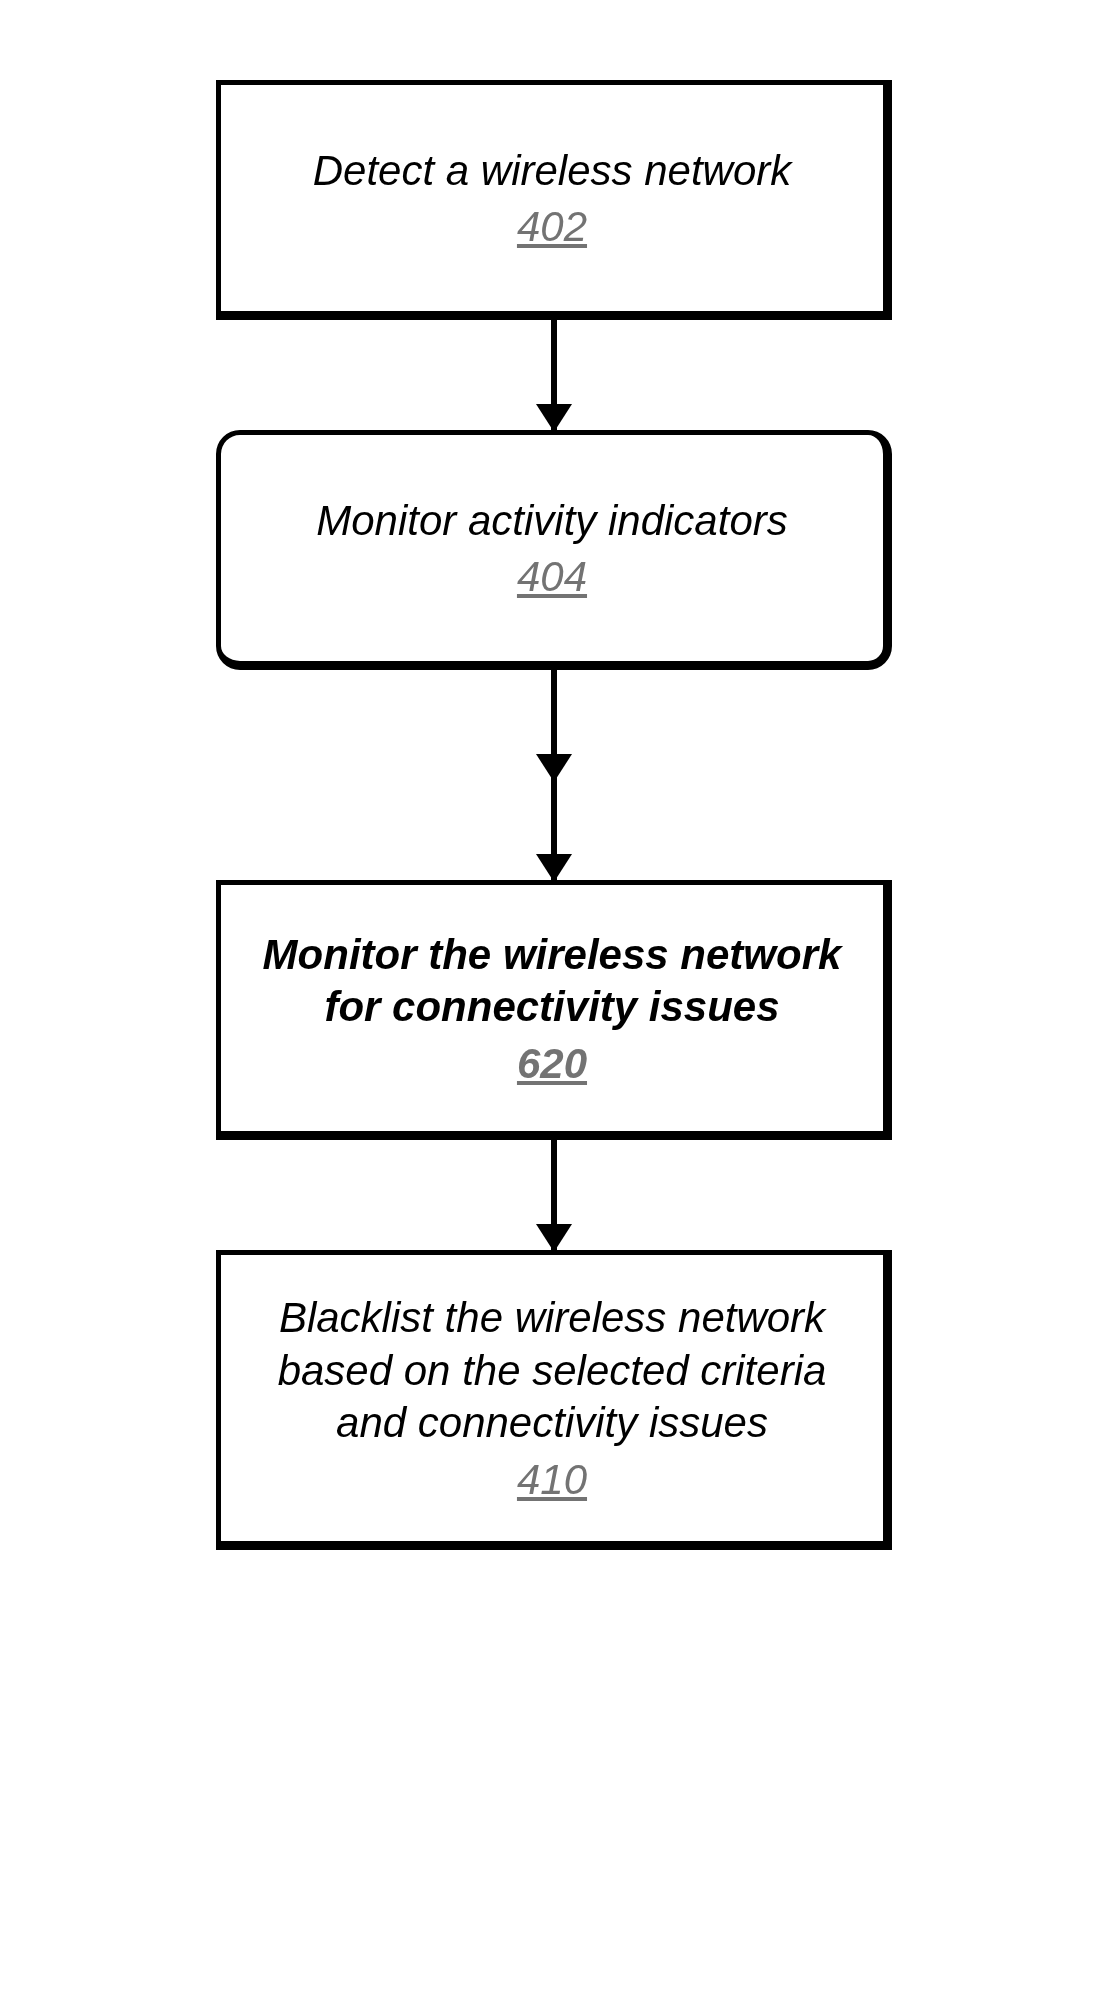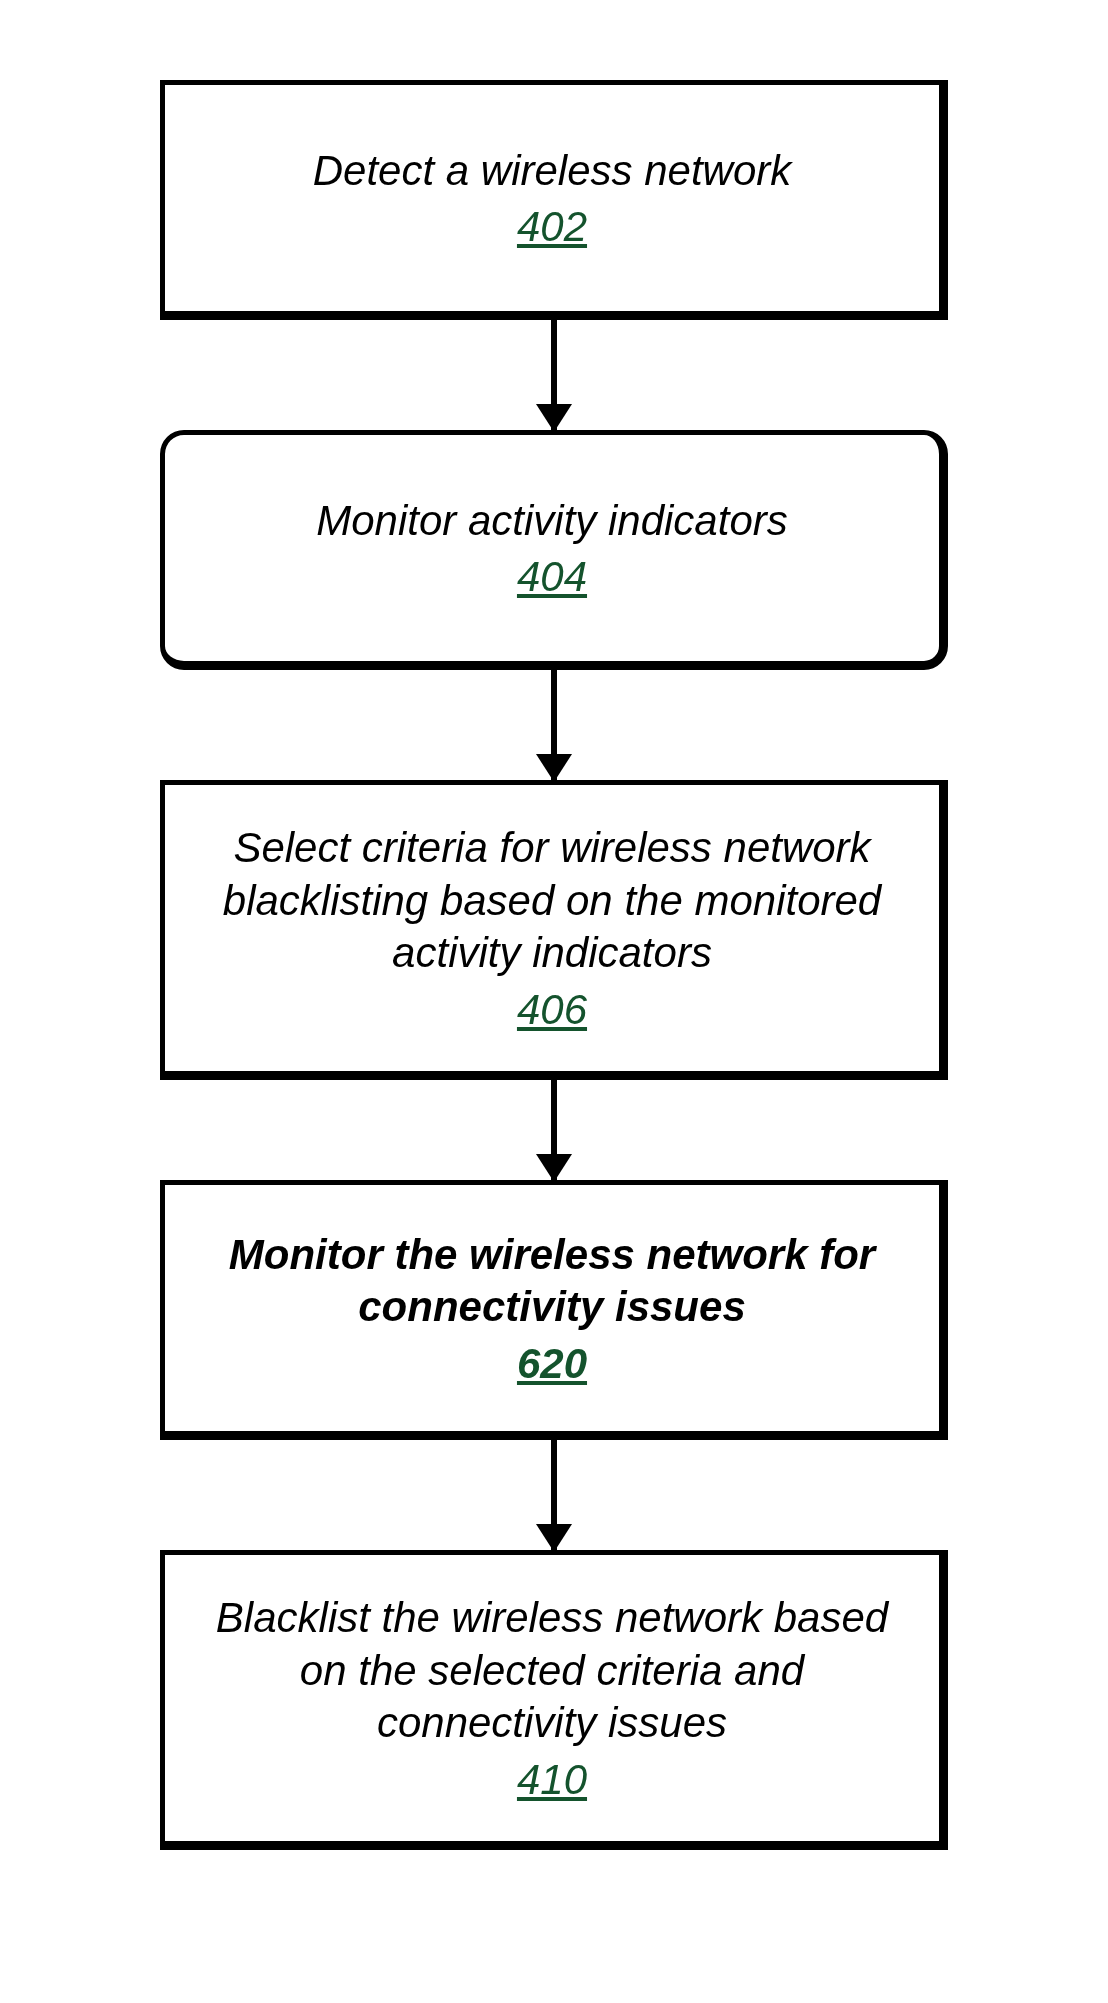--- a/index.html
+++ b/index.html
@@ -10,21 +10,21 @@
     position: relative;
     font-family: Arial, Helvetica, sans-serif;
   }
   .flowchart {
     display: flex;
     flex-direction: column;
     align-items: center;
     padding-top: 80px;
   }
   .step-box {
-    width: 788px;
+    width: 676px;
     border: 5px solid #000;
     border-right-width: 9px;
     border-bottom-width: 9px;
     background: #fff;
     display: flex;
     flex-direction: column;
     align-items: center;
     justify-content: center;
     text-align: center;
     padding: 28px 40px;
@@ -33,21 +33,21 @@
     font-style: italic;
     font-size: 42px;
     line-height: 1.25;
     color: #000;
   }
   .step-ref {
     font-style: italic;
     font-size: 42px;
     text-decoration: underline;
     margin-top: 6px;
-    color: #14532d;
+    color: #737373;
   }
   .arrow {
     width: 6px;
     background: #000;
     position: relative;
   }
   .arrow::after {
     content: "";
     position: absolute;
     bottom: -2px;
@@ -81,24 +81,20 @@
 
   <div class="arrow arrow-1"></div>
 
   <div class="step-box box-404">
     <div class="step-text">Monitor activity indicators</div>
     <div class="step-ref">404</div>
   </div>
 
   <div class="arrow arrow-2"></div>
 
-  <div class="step-box box-406">
-    <div class="step-text">Select criteria for wireless network blacklisting based on the monitored activity indicators</div>
-    <div class="step-ref">406</div>
-  </div>
 
   <div class="arrow arrow-3"></div>
 
   <div class="step-box box-408">
     <div class="step-text">Monitor the wireless network for connectivity issues</div>
     <div class="step-ref">620</div>
   </div>
 
   <div class="arrow arrow-4"></div>
 

